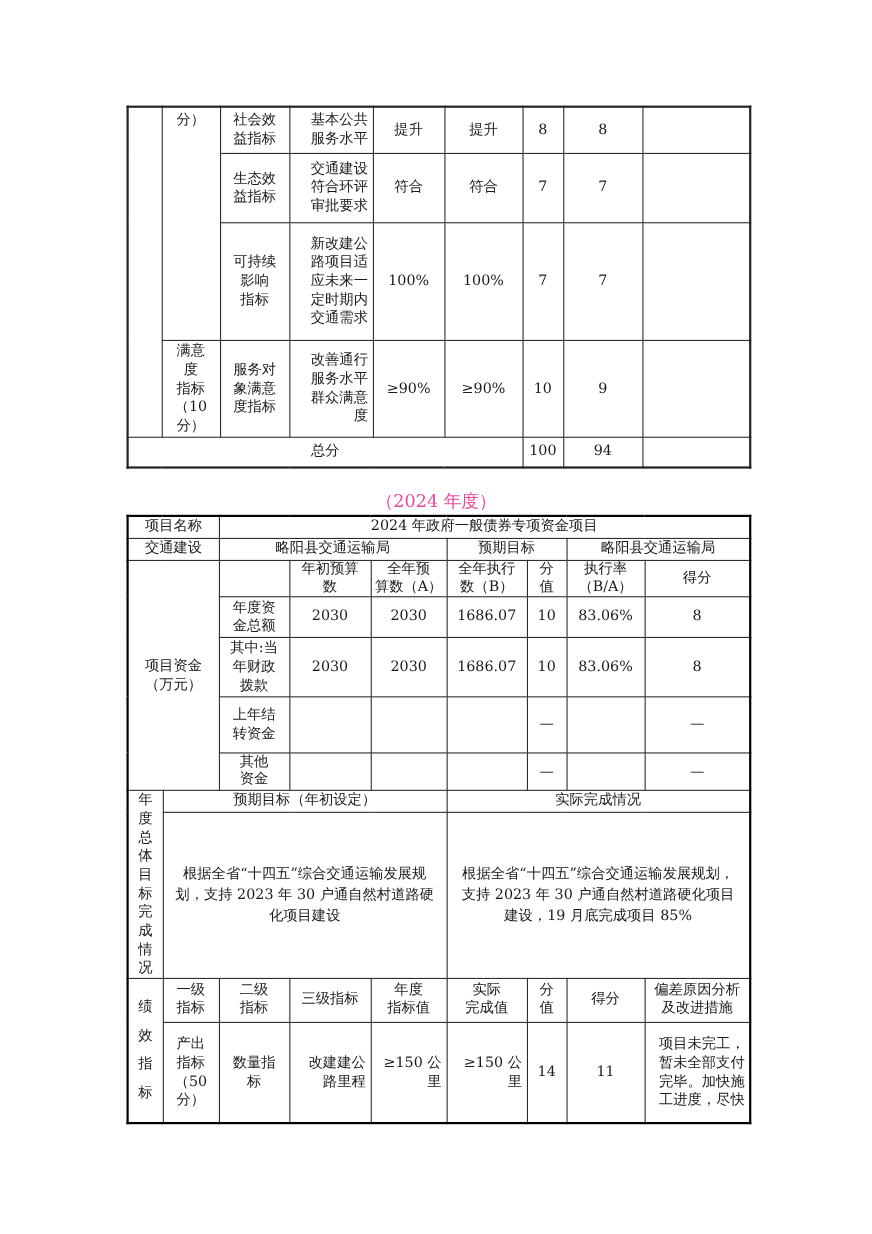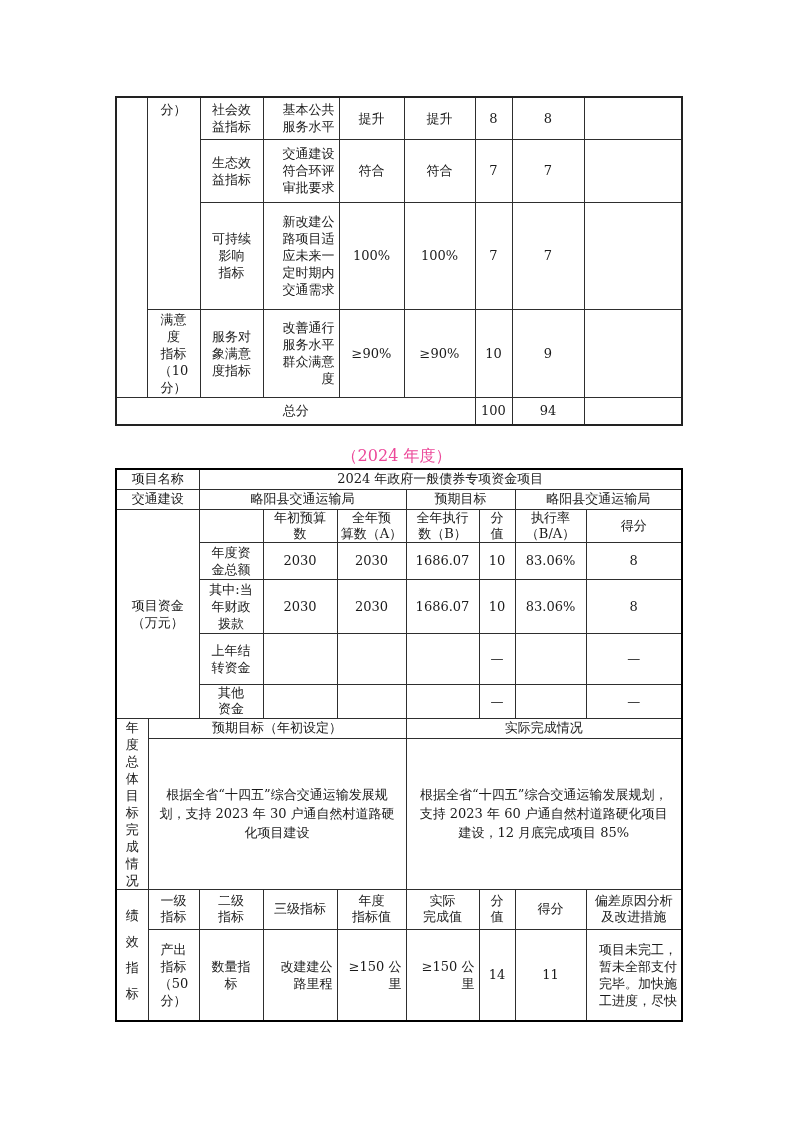--- a/index.html
+++ b/index.html
@@ -211,21 +211,21 @@
 标
 完
 成
 情
 况</td>
       <td colspan="4" class="tight">预期目标（年初设定）</td>
       <td colspan="4" class="tight">实际完成情况</td>
     </tr>
     <tr style="height:151px">
       <td colspan="4" class="goal-cell">根据全省“十四五”综合交通运输发展规划，支持 2023 年 30 户通自然村道路硬化项目建设</td>
-      <td colspan="4" class="goal-cell">根据全省“十四五”综合交通运输发展规划，支持 2023 年 60 户通自然村道路硬化项目建设，12 月底完成项目 85%</td>
+      <td colspan="4" class="goal-cell">根据全省“十四五”综合交通运输发展规划，支持 2023 年 30 户通自然村道路硬化项目建设，19 月底完成项目 85%</td>
     </tr>
     <tr style="height:40px">
       <td rowspan="2" class="vside-big">绩
 效
 指
 标</td>
       <td class="tight">一级
 指标</td>
       <td class="tight">二级
 指标</td>

